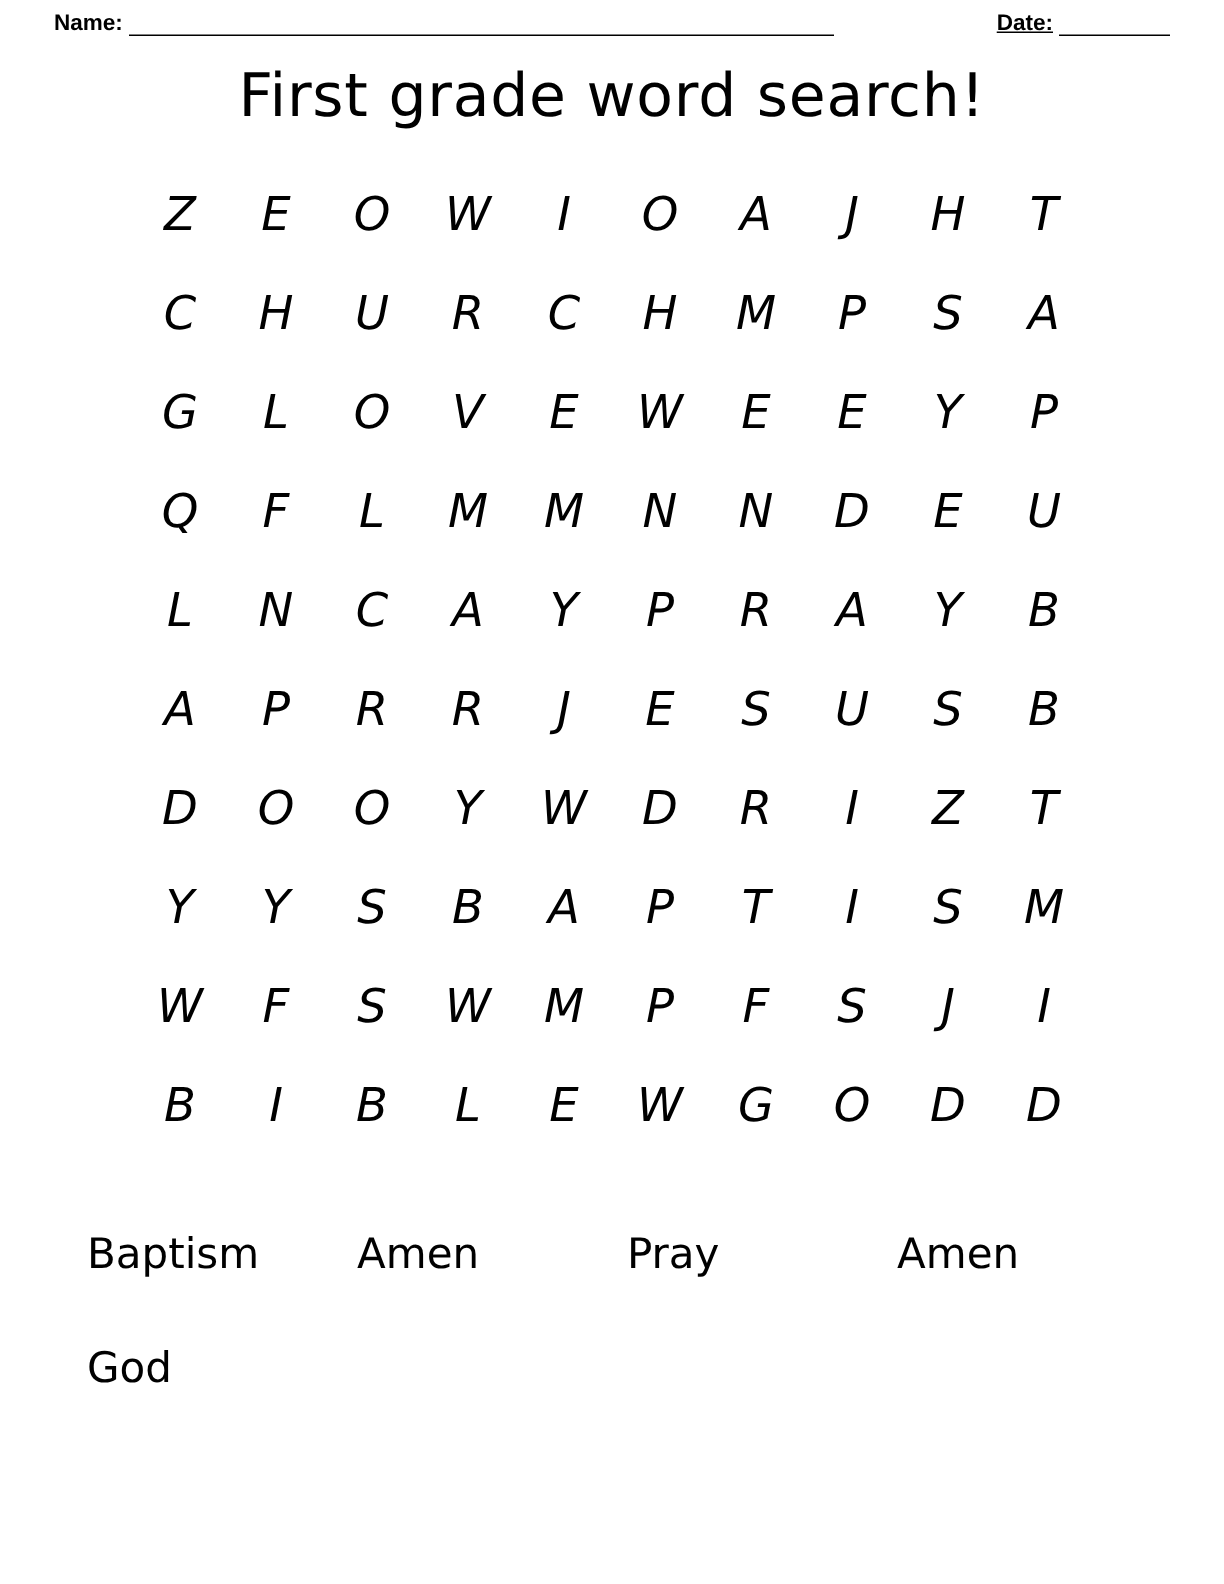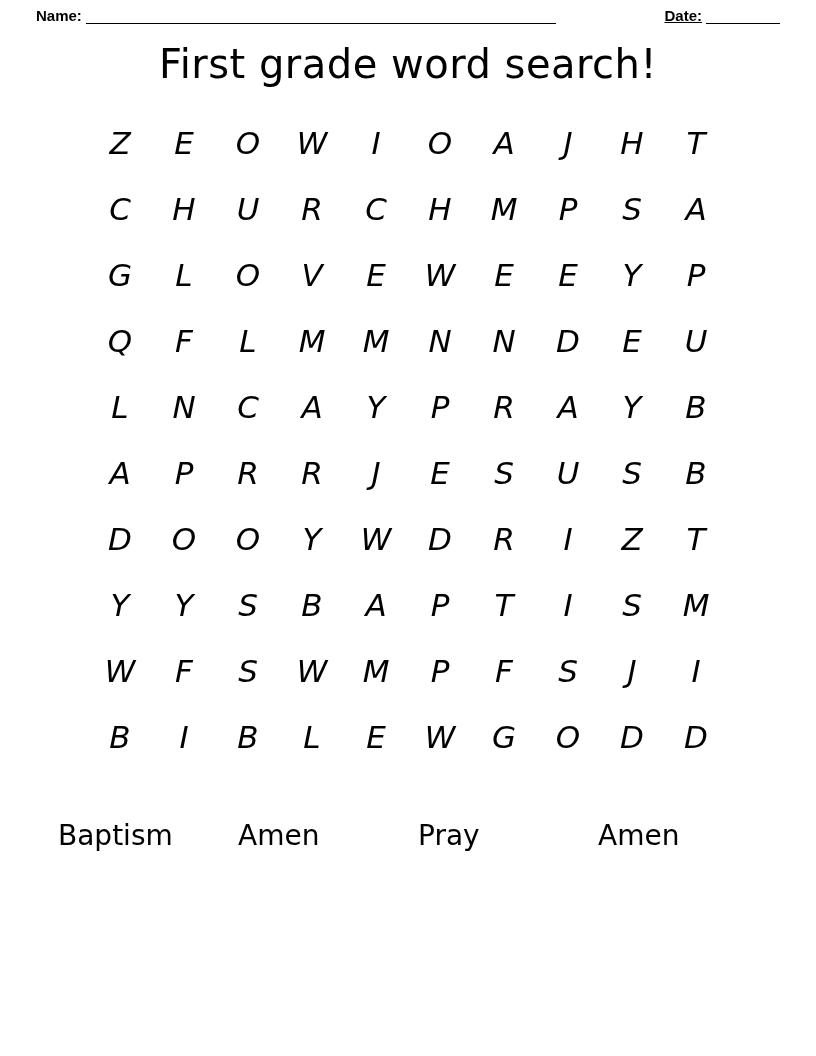--- a/index.html
+++ b/index.html
@@ -229,17 +229,18 @@
     <span class="cell">O</span>
     <span class="cell">D</span>
     <span class="cell">D</span>
   </div>
 
   <div class="wordlist">
     <span class="word">Baptism</span>
     <span class="word">Amen</span>
     <span class="word">Pray</span>
     <span class="word">Amen</span>
+    <span class="word">God</span>
     <span class="word empty"></span>
     <span class="word empty"></span>
   </div>
 
 </div>
 
 </body></html>

